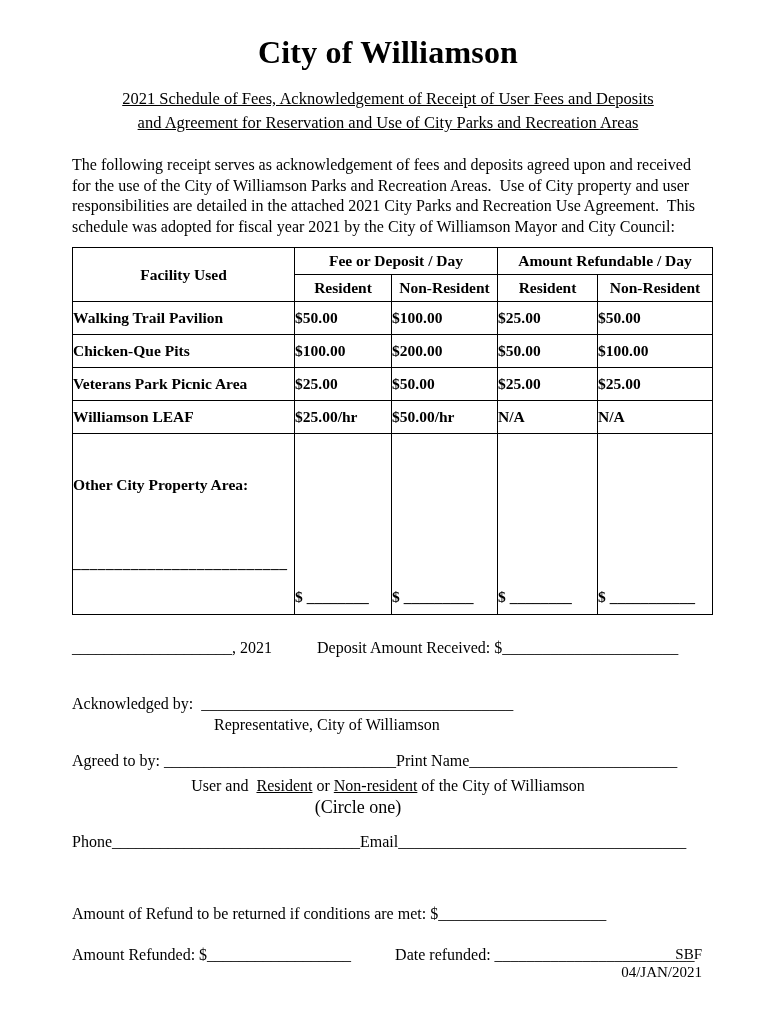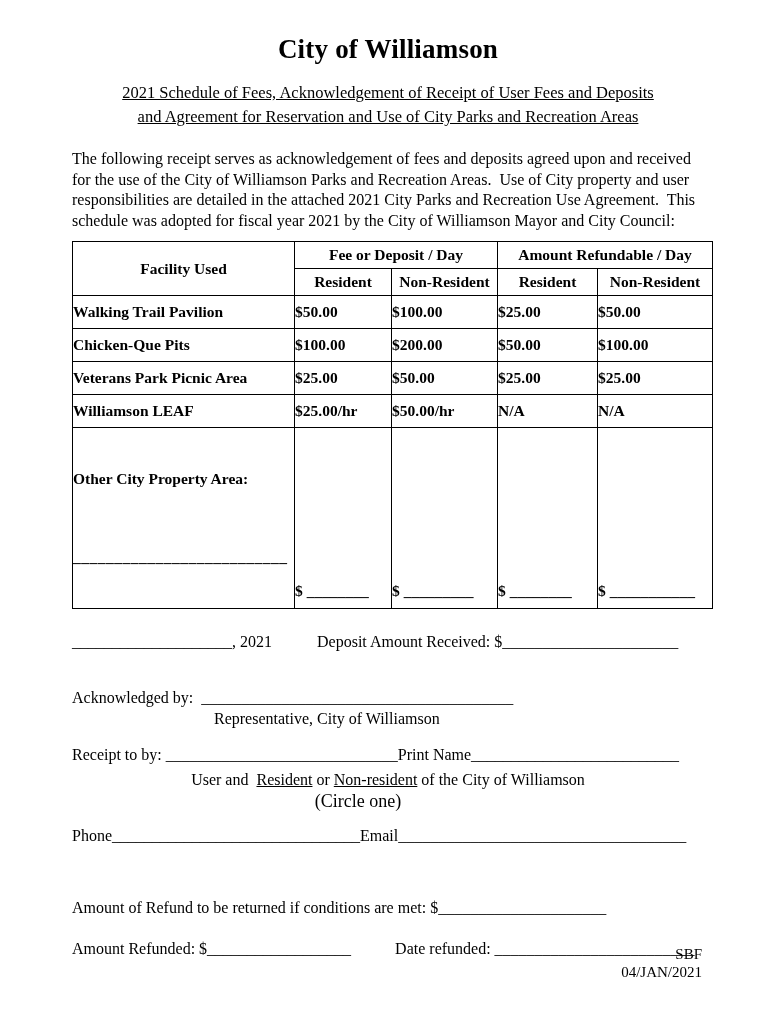--- a/index.html
+++ b/index.html
@@ -9,21 +9,21 @@
     color:#000000;
     font-family:"Liberation Serif", serif;
     font-size:16px;
     position:relative;
     overflow:hidden;
   }
   .page { padding:34px 66px 0 72px; }
 
   .doc-title {
     text-align:center;
-    font-size:27px;
+    font-size:32px;
     font-weight:bold;
     letter-spacing:0.2px;
   }
   .subtitle {
     margin-top:16px;
     text-align:center;
     font-size:16.5px;
     line-height:1.45;
   }
   .subtitle-line { display:block; text-decoration:underline; }
@@ -155,21 +155,21 @@
 
 
   <div class="date-row">
     <span class="line">____________________, 2021</span>
     <span class="line">Deposit Amount Received: $______________________</span>
   </div>
 
   <div class="line ack-line">Acknowledged by:  _______________________________________</div>
   <div class="line rep-caption">Representative, City of Williamson</div>
 
-  <div class="line agreed-line">Receipt to by: _____________________________Print Name__________________________</div>
+  <div class="line agreed-line">Agreed to by: _____________________________Print Name__________________________</div>
 
   <div class="resident-line">
     <span>User and  </span><span class="u">Resident</span><span> or </span><span class="u">Non-resident</span><span> of the City of Williamson</span>
   </div>
   <div class="circle-one">(Circle one)</div>
 
   <div class="line phone-line">Phone_______________________________Email____________________________________</div>
 
   <div class="line refund-line">Amount of Refund to be returned if conditions are met: $_____________________</div>
 

